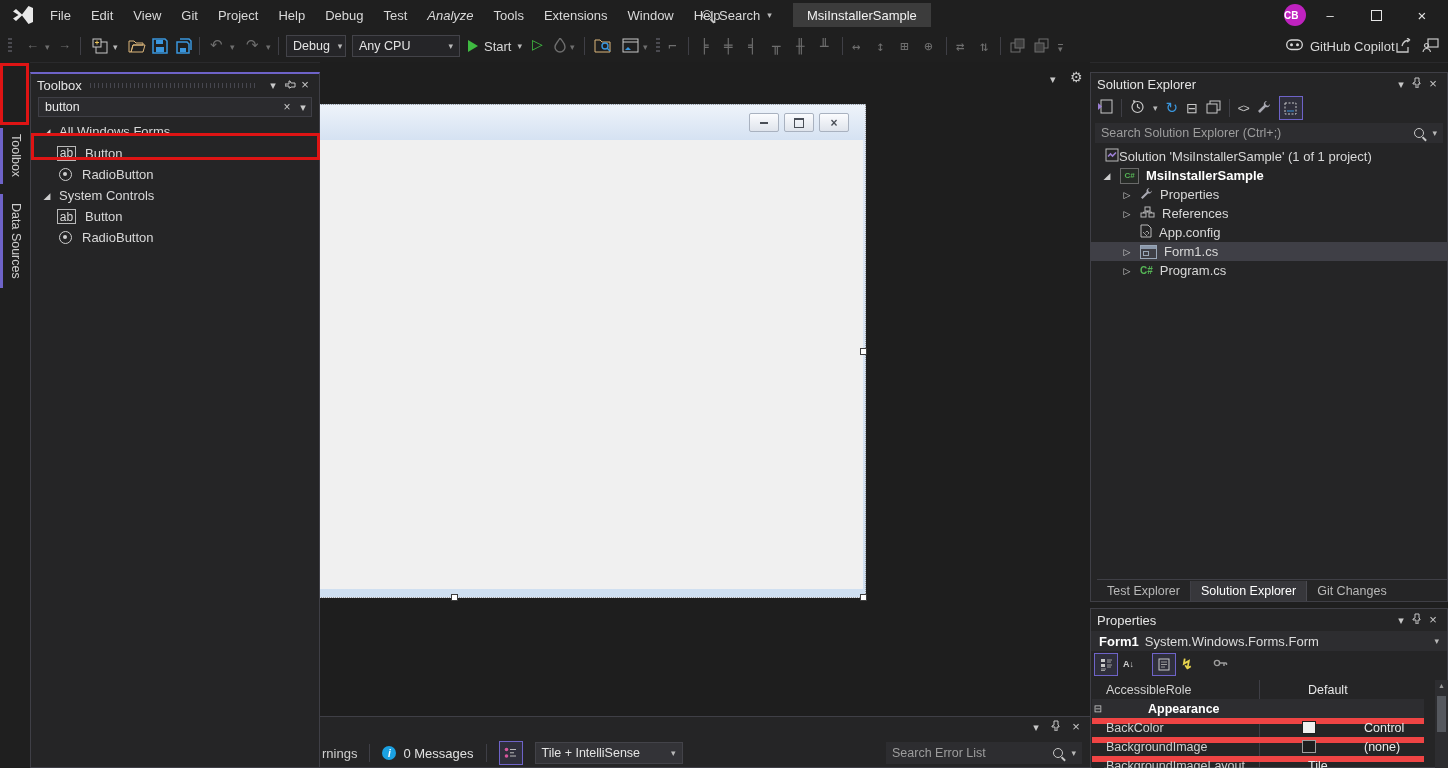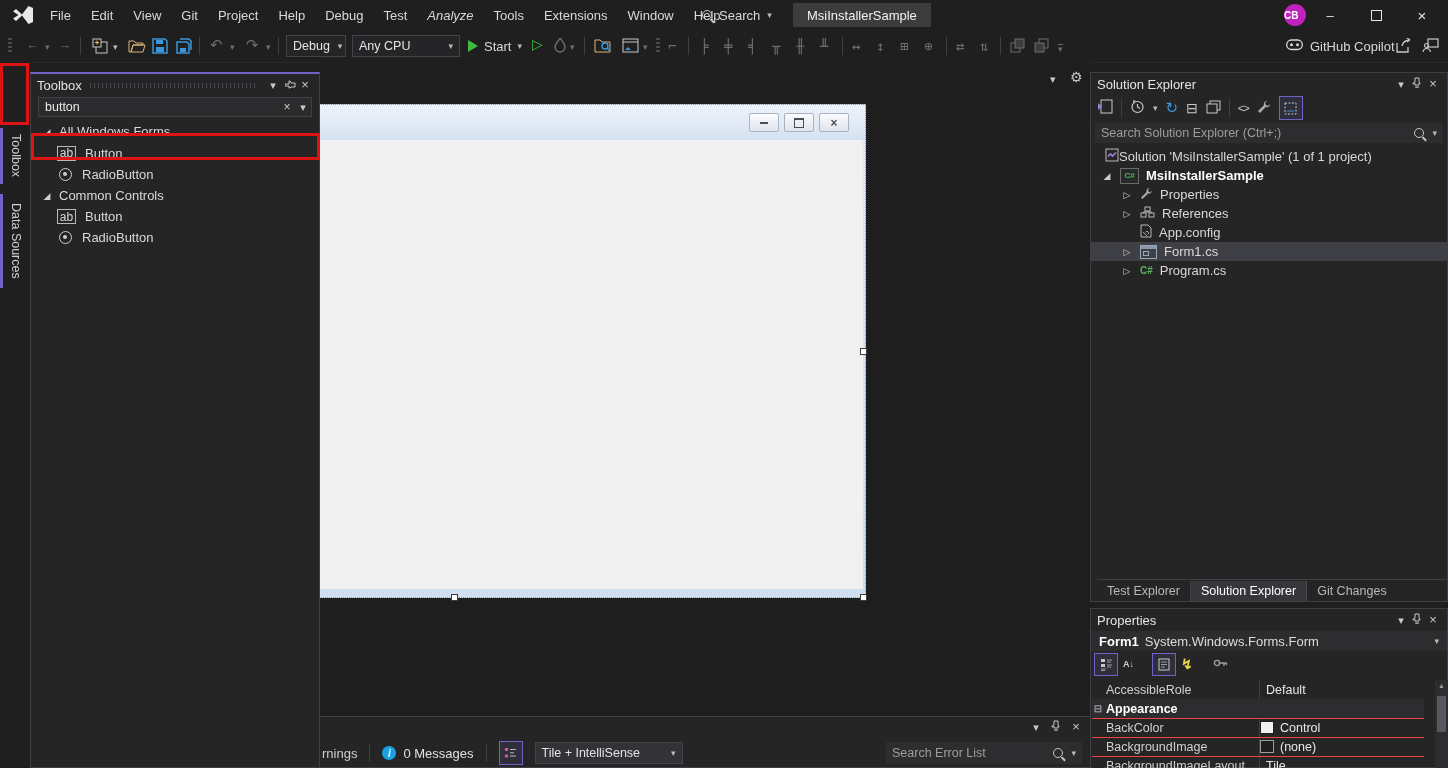--- a/index.html
+++ b/index.html
@@ -43,21 +43,21 @@
   .fmin{display:inline-block;width:8px;height:2px;background:#4a4f57;}
   .fmax{display:inline-block;width:8px;height:7px;border:1px solid #4a4f57;border-top:2px solid #4a4f57;}
   .handle{position:absolute;width:7px;height:7px;background:#fff;border:1px solid #3c3c3c;box-sizing:border-box;z-index:4;}
   
   .combo{background:#252528;border:1px solid #434349;box-sizing:border-box;display:flex;align-items:center;padding:0 6px;height:22px;color:#e4e4e4;font-size:12.5px;}
   .combo .chev{margin-left:auto;padding-left:8px;}
   
   .anno{border:3px solid #de1414;box-sizing:border-box;z-index:9;pointer-events:none;}
   .tbicon{color:#6e6e6e;font-size:14px;}
   .selbox{border:1px solid #6e63c8;background:#2f2f3c;display:inline-flex;align-items:center;justify-content:center;}
-  .grid-row{position:absolute;left:0;width:332px;height:19px;display:flex;align-items:center;border-bottom:1px solid #ef4444;font-size:12.5px;}
+  .grid-row{position:absolute;left:0;width:332px;height:19px;display:flex;align-items:center;border-bottom:6px solid #ef4444;font-size:12.5px;gap:42px;}
   .swatch{width:14px;height:13px;box-sizing:border-box;margin-right:6px;}
 </style>
 </head>
 <body>
 
 <div class="root">
 
   <div class="abs flex" style="left:0;top:0;width:1448px;height:30px;">
     <span class="abs" style="left:12px;top:5px;">
       <svg width="22" height="20" viewBox="0 0 22 20">
@@ -322,21 +322,21 @@
     <div class="tree-row" style="padding-left:26px;gap:9px;height:22px;">
       <span class="ic-ab">ab</span>
       <span>Button</span>
     </div>
     <div class="tree-row" style="padding-left:28px;gap:10px;">
       <span class="ic-radio"></span>
       <span>RadioButton</span>
     </div>
     <div class="tree-row" style="padding-left:10px;gap:6px;">
       <span class="exp">◢</span>
-      <span>Common Controls</span>
+      <span>System Controls</span>
     </div>
     <div class="tree-row" style="padding-left:26px;gap:9px;">
       <span class="ic-ab">ab</span>
       <span>Button</span>
     </div>
     <div class="tree-row" style="padding-left:28px;gap:10px;">
       <span class="ic-radio"></span>
       <span>RadioButton</span>
     </div>
   </div>

